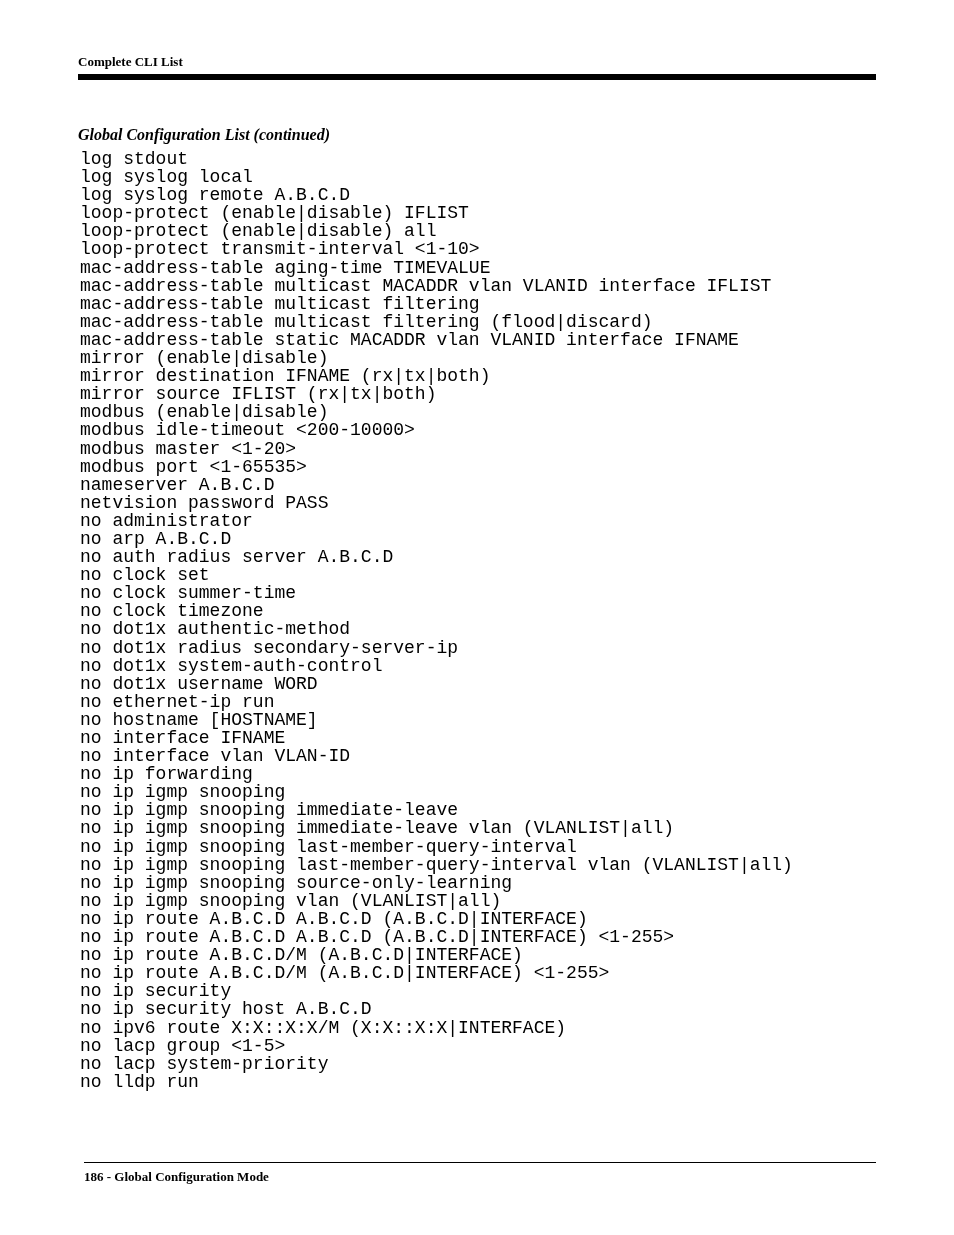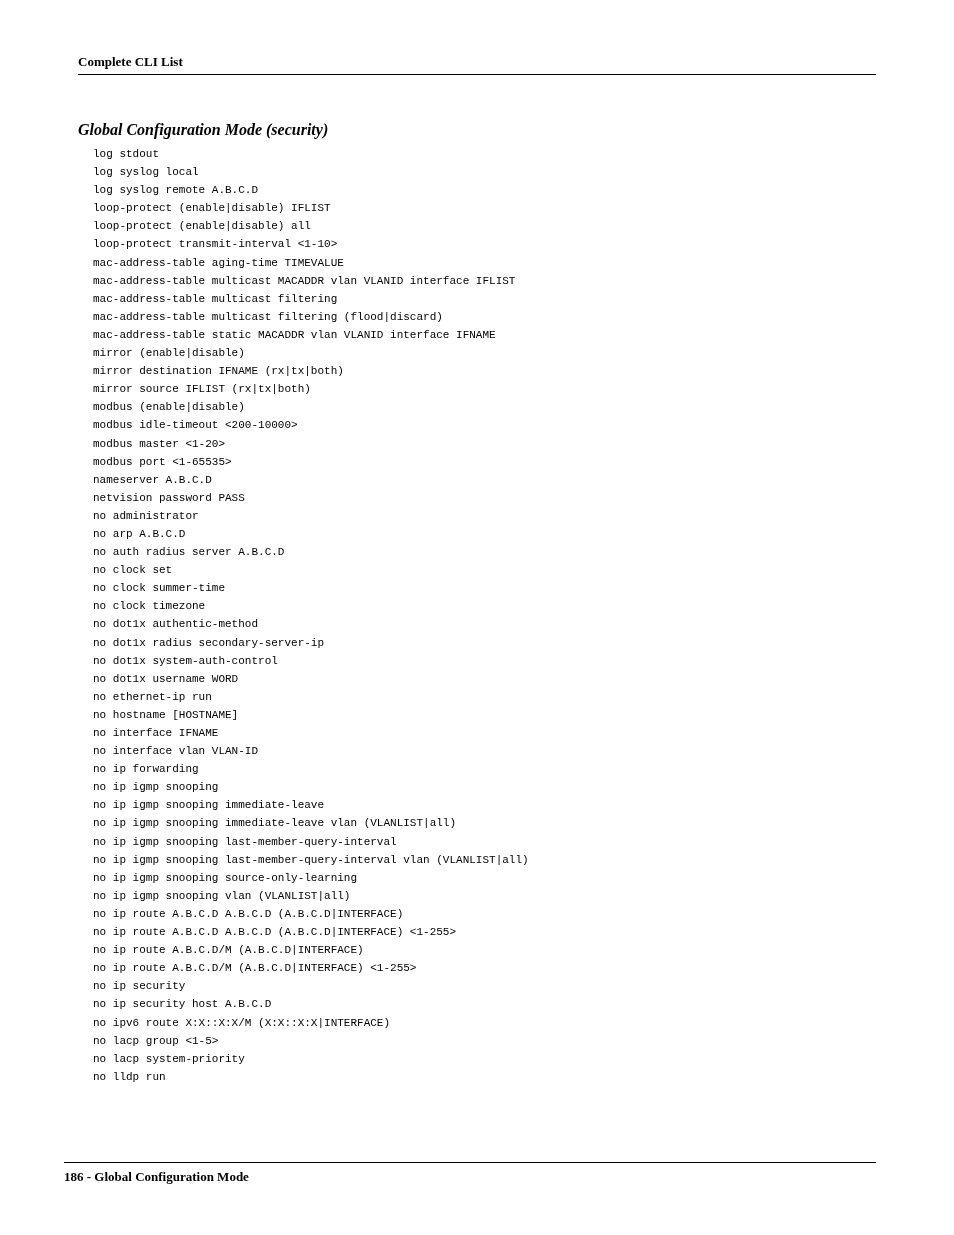--- a/index.html
+++ b/index.html
@@ -16,39 +16,39 @@
   .page {
     padding: 54px 78px 0 78px;
     box-sizing: border-box;
     height: 100%;
     position: relative;
   }
   .top-header {
     font-weight: bold;
     font-size: 13px;
     padding-bottom: 4px;
-    border-bottom: 1px solid #000000;
+    border-bottom: 6px solid #000000;
   }
   .section-title {
     font-style: italic;
     font-weight: bold;
     font-size: 16px;
     margin-top: 46px;
     margin-bottom: 6px;
   }
   .cli-block {
     font-family: 'Courier New', Courier, monospace;
-    font-size: 11px;
+    font-size: 18px;
     line-height: 18.1px;
     white-space: pre;
-    margin-left: 15px;
+    margin-left: 2px;
   }
   .footer {
     position: absolute;
-    left: 64px;
+    left: 84px;
     right: 78px;
     bottom: 50px;
     border-top: 1px solid #000;
     padding-top: 6px;
     font-size: 13px;
     display: flex;
     justify-content: space-between;
   }
   .footer-left {
     font-weight: bold;
@@ -61,21 +61,21 @@
 </style>
 </head>
 <body>
 
 <div class="page">
 
   <div class="top-header">
     <span>Complete CLI List</span>
   </div>
 
-  <div class="section-title">Global Configuration Mode (security)</div>
+  <div class="section-title">Global Configuration List (continued)</div>
 
   <div class="cli-block" id="cli-block">log stdout
 log syslog local
 log syslog remote A.B.C.D
 loop-protect (enable|disable) IFLIST
 loop-protect (enable|disable) all
 loop-protect transmit-interval &lt;1-10&gt;
 mac-address-table aging-time TIMEVALUE
 mac-address-table multicast MACADDR vlan VLANID interface IFLIST
 mac-address-table multicast filtering

